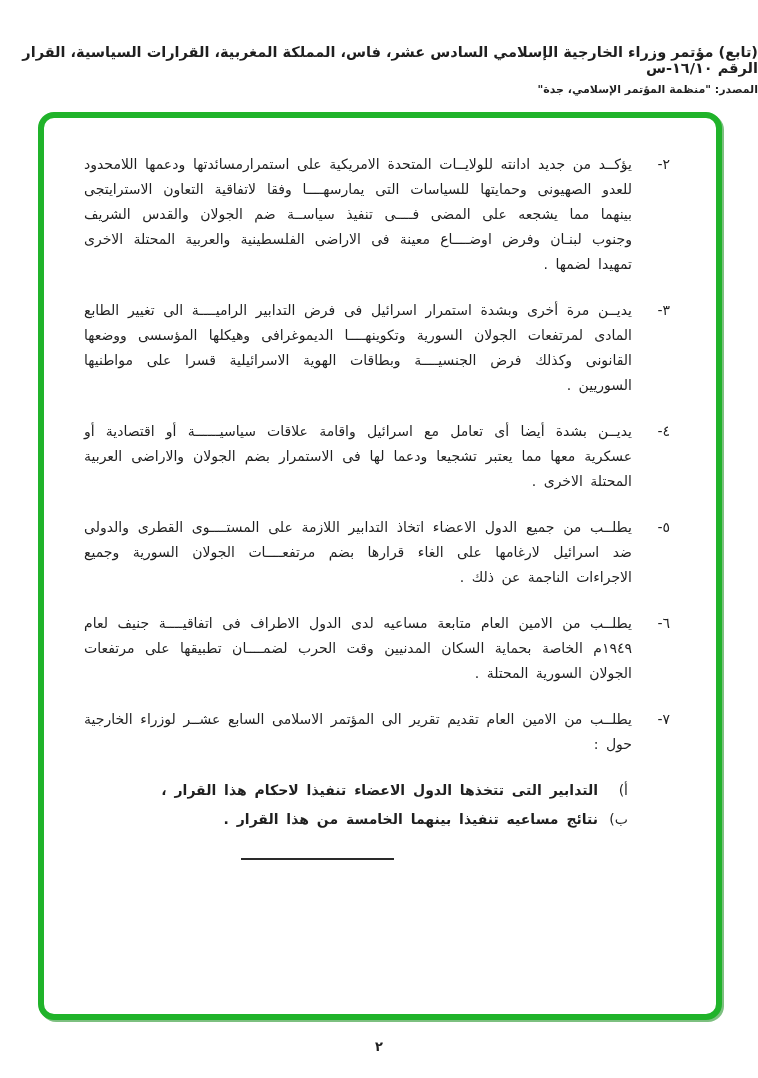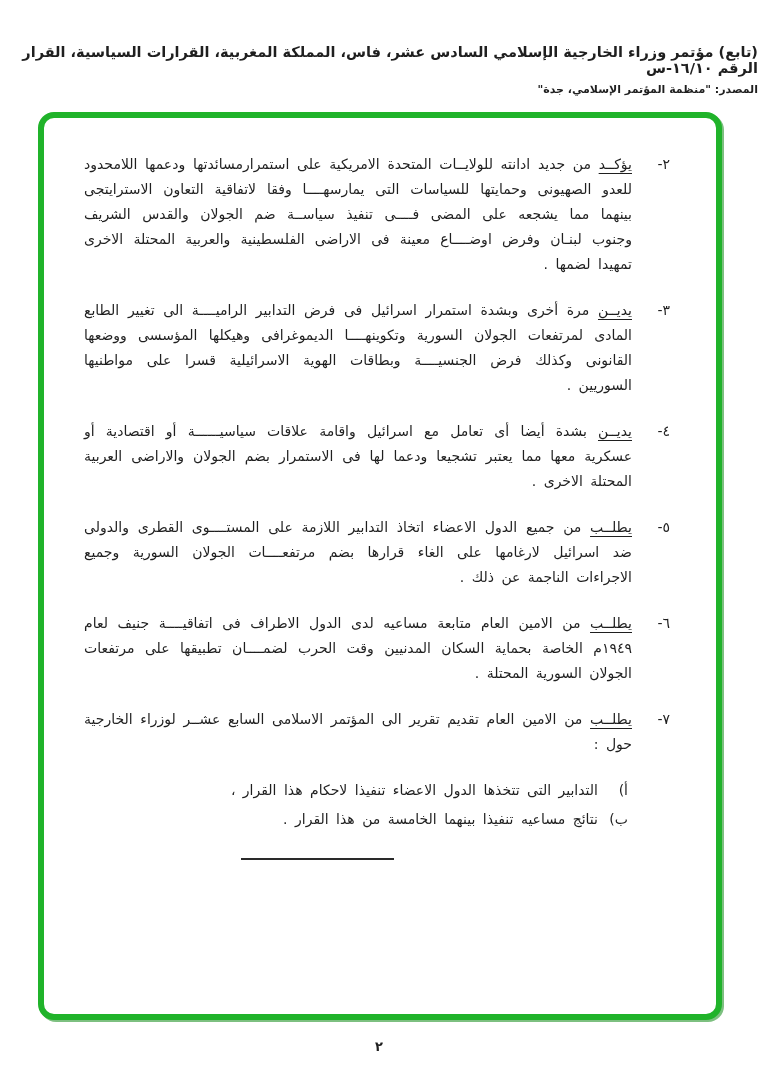--- a/index.html
+++ b/index.html
@@ -20,28 +20,27 @@
     direction:rtl;
     padding:34px 46px 0 40px;
   }
   .item{display:flex;margin-bottom:21px;}
   .num{flex:0 0 38px;font-size:14px;line-height:25px;}
   .text{
     flex:1;font-size:14px;line-height:25px;
     text-align:justify;word-spacing:3px;
   }
   .lead{
-    text-decoration:underline;
     text-decoration-thickness:1px;
     text-underline-offset:4px;
   }
   .subitems{margin:2px 42px 21px 0;}
   .subitem{display:flex;margin-bottom:4px;}
   .submarker{flex:0 0 30px;font-size:14px;line-height:25px;}
-  .subtext{flex:1;font-size:14px;line-height:25px;text-align:right;word-spacing:3px;}
+  .subtext{flex:1;font-size:14px;line-height:25px;text-align:right;word-spacing:3px;font-weight:bold;}
   .endsep{
     width:153px;height:0;border-top:2px solid #2a2a2a;
     margin:26px auto 0;position:relative;left:-63px;
   }
   .pagenum{
     position:absolute;bottom:24px;left:0;right:0;text-align:center;
     font-size:13px;font-weight:bold;
   }
 </style>
 </head>

